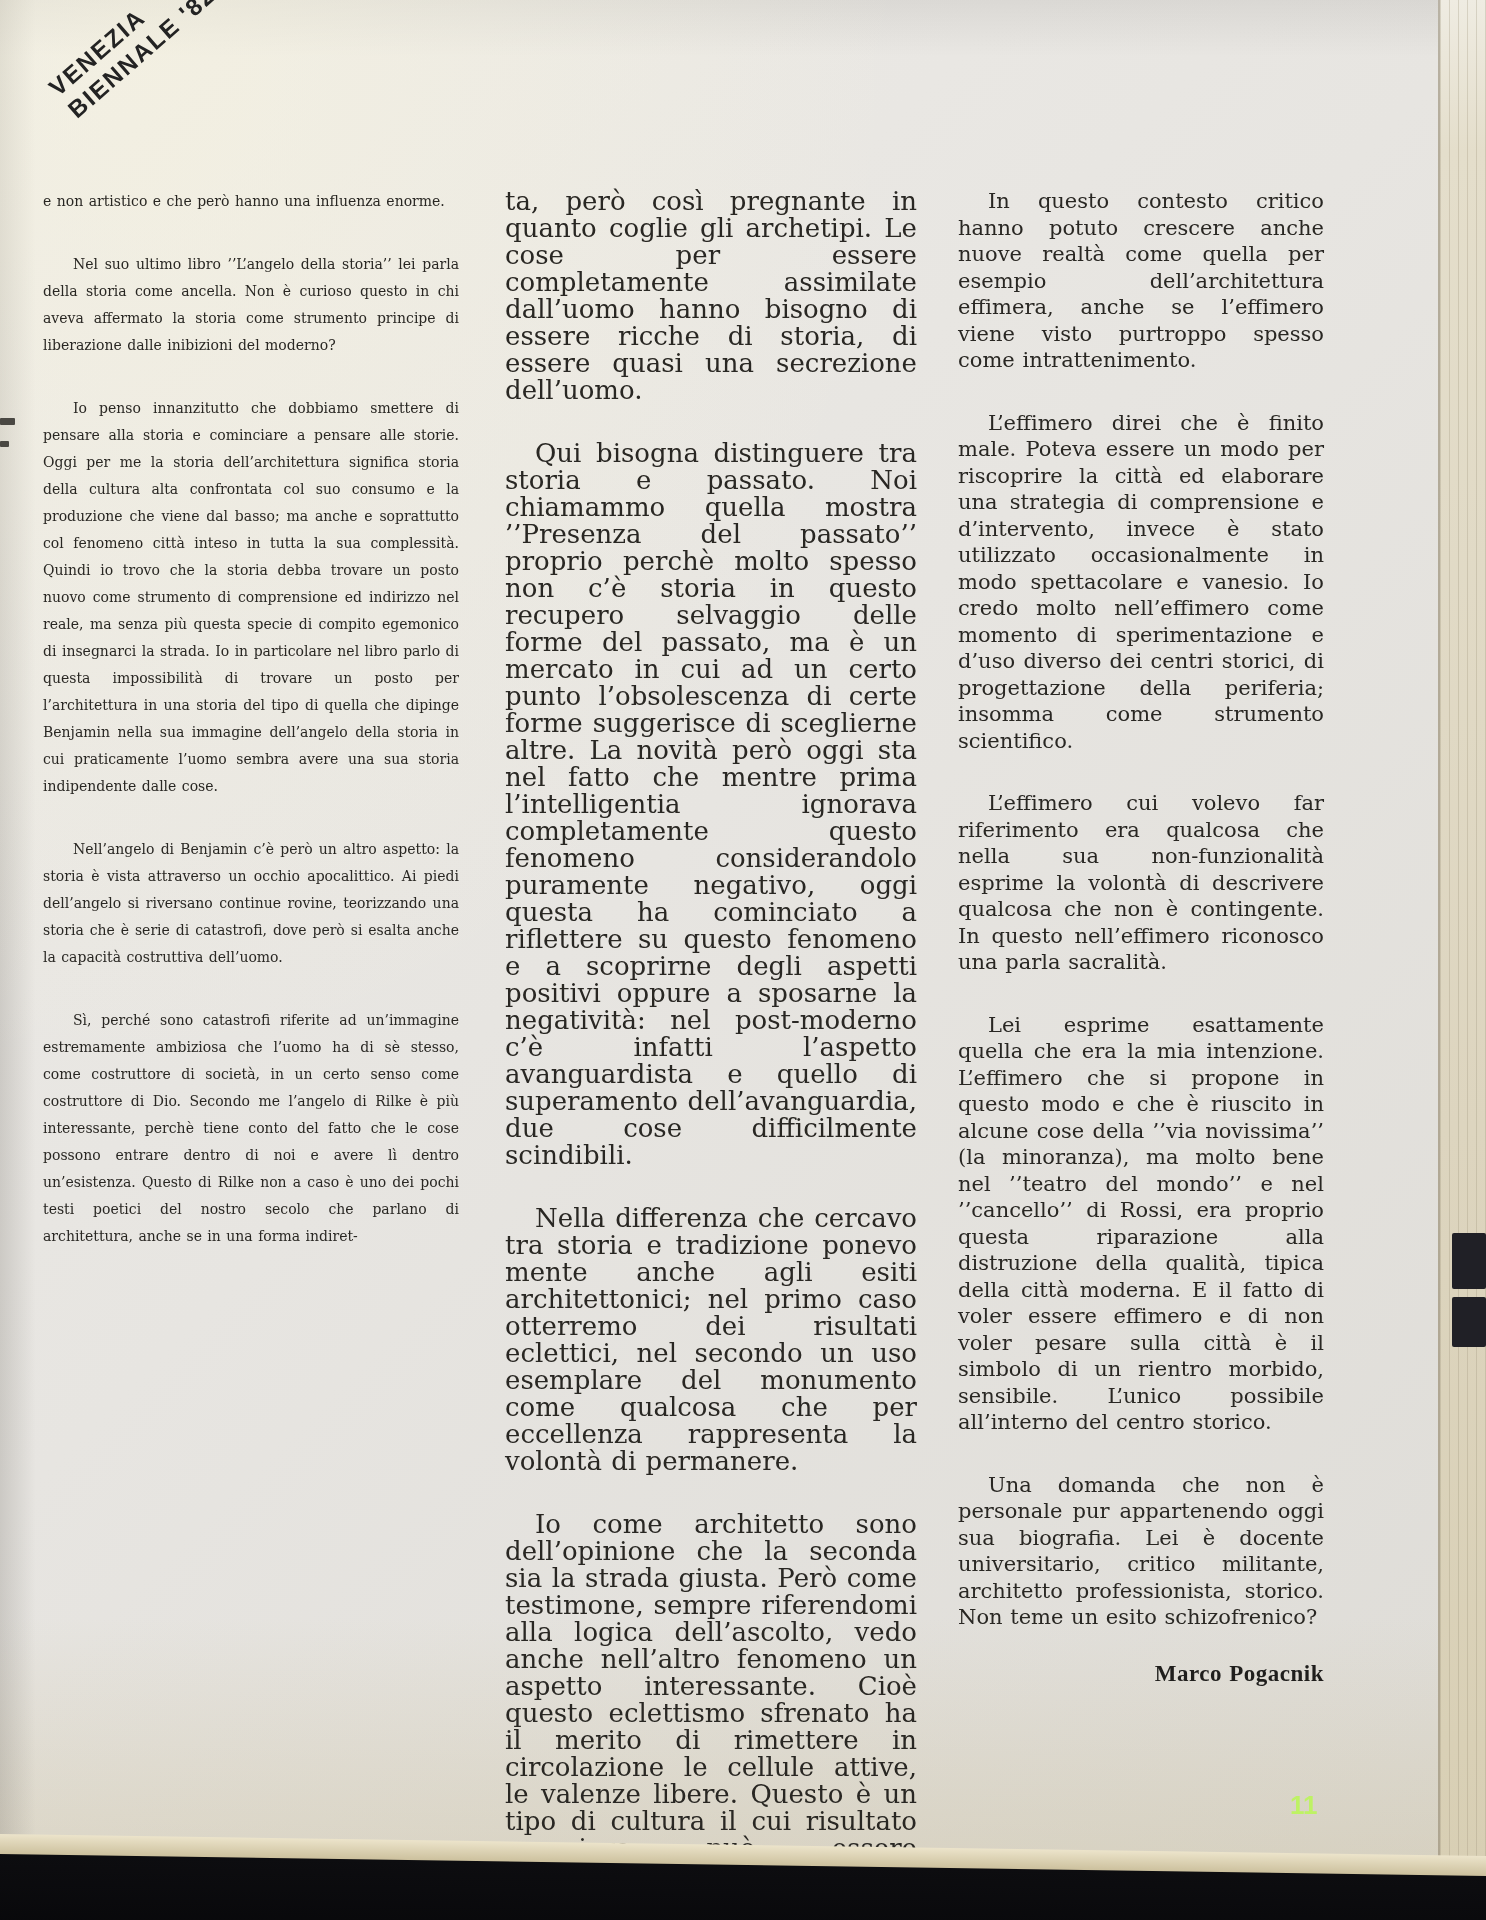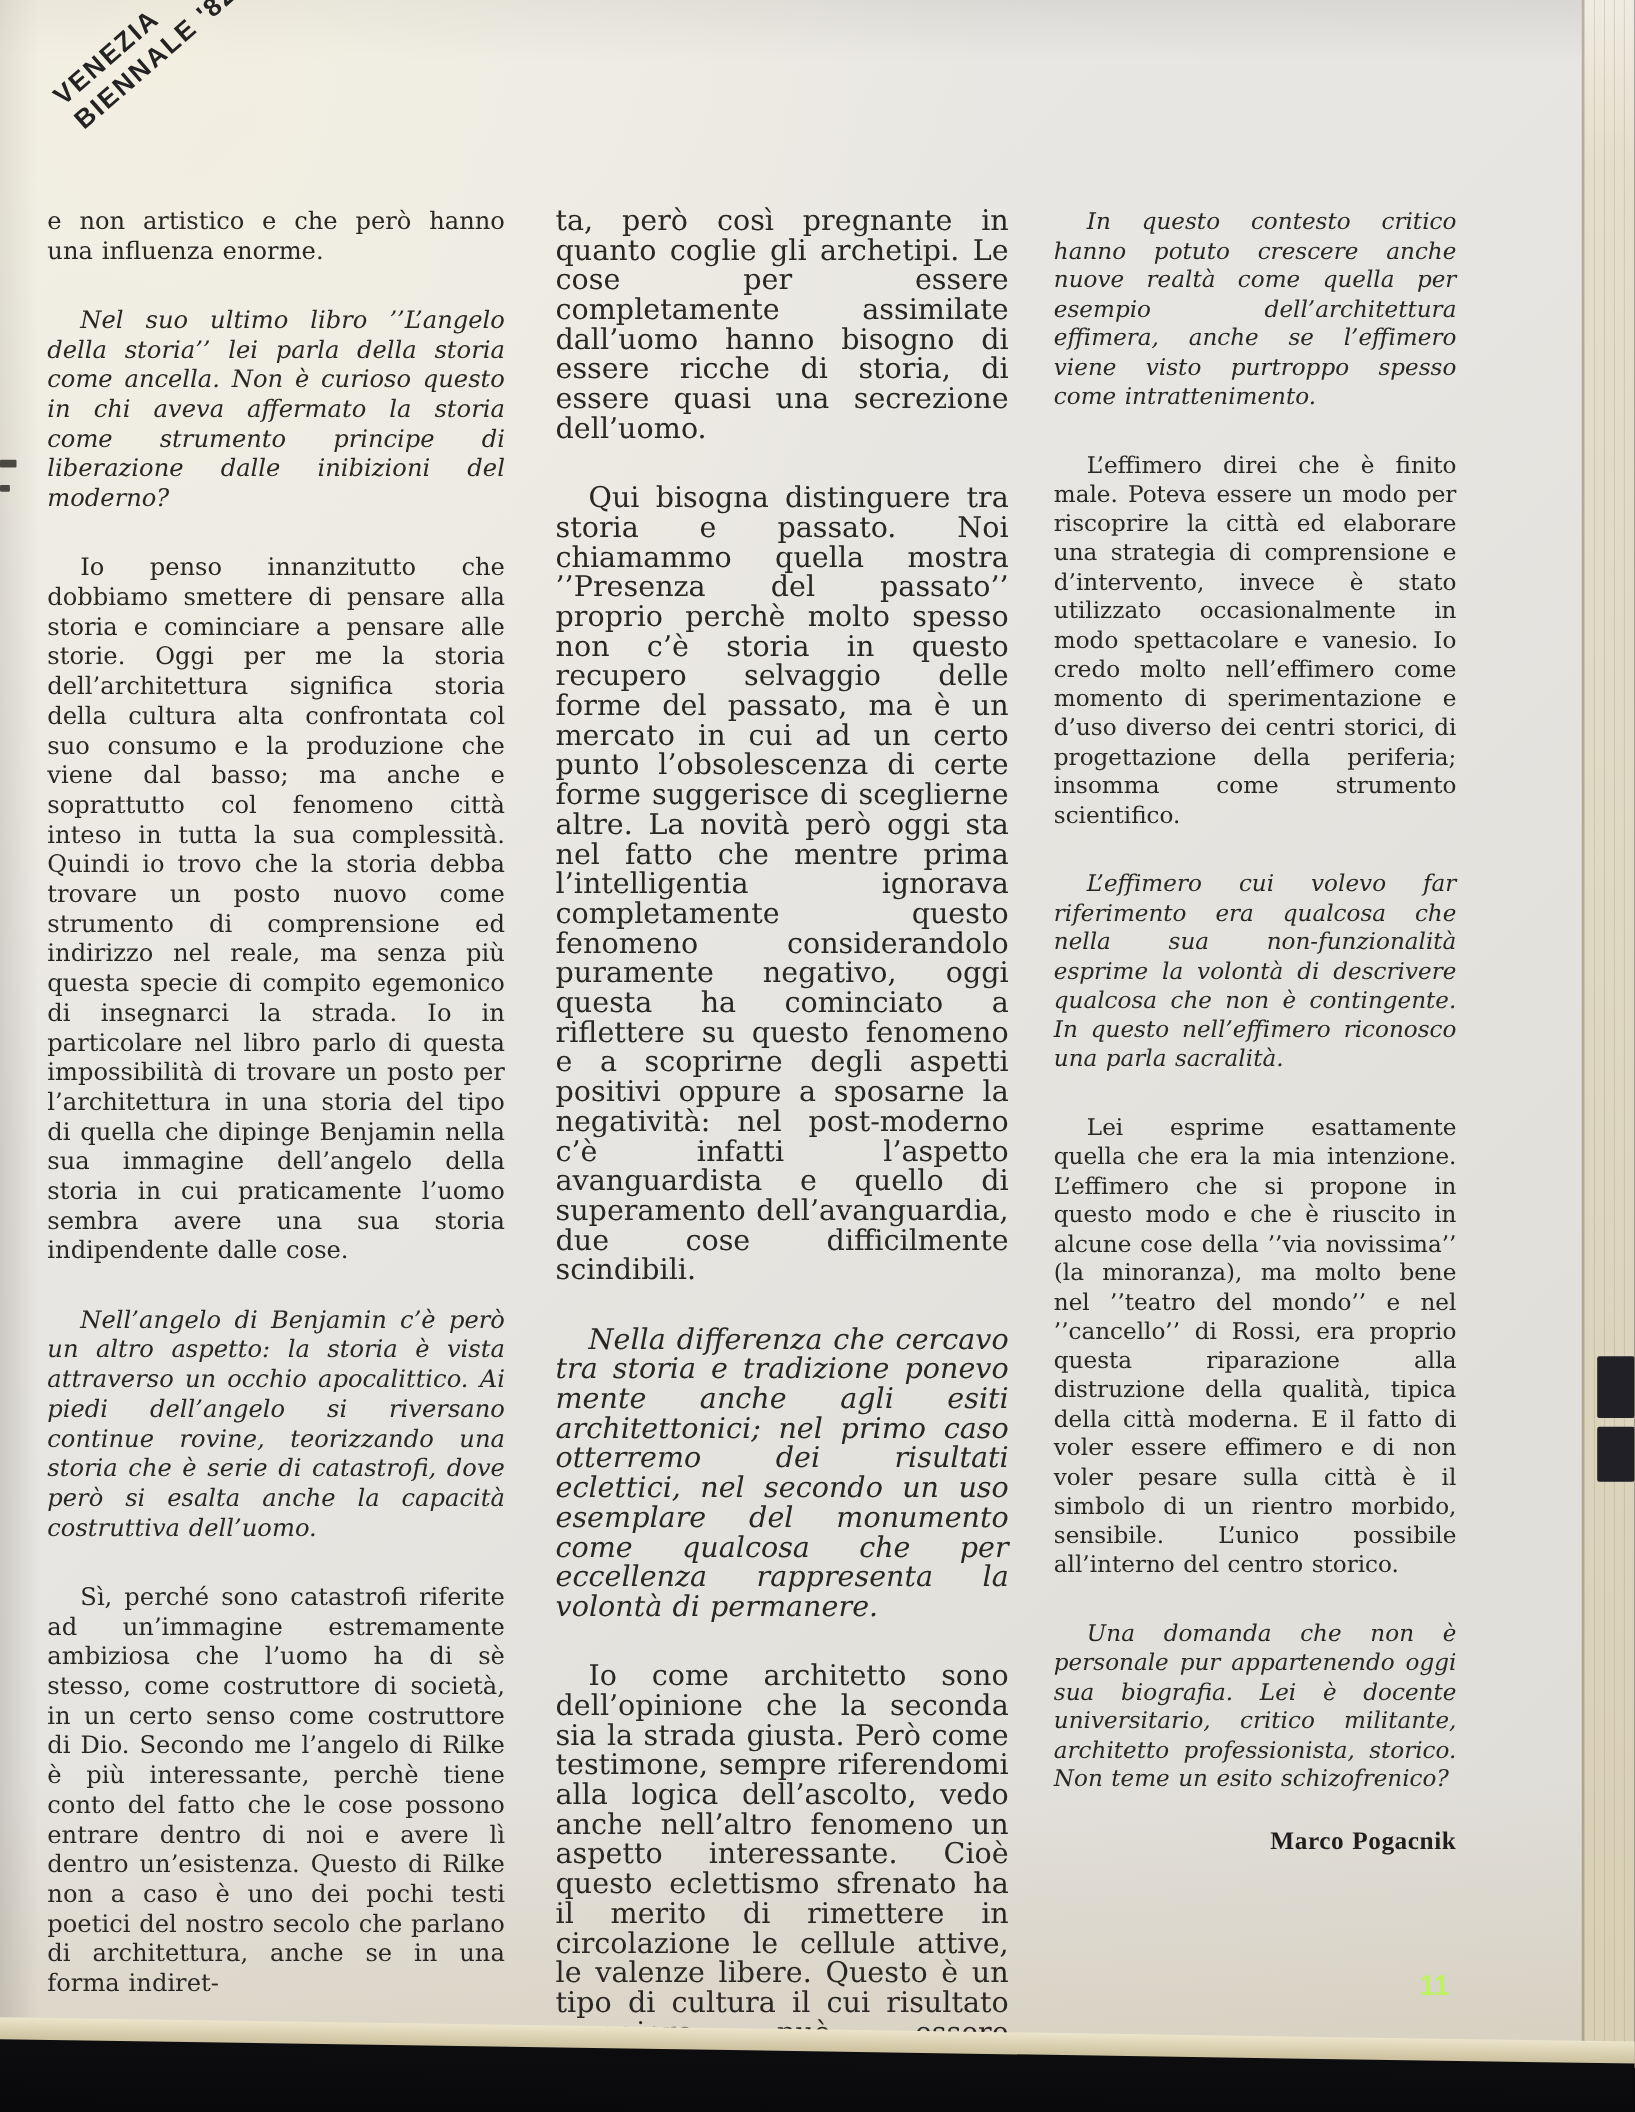--- a/index.html
+++ b/index.html
@@ -21,26 +21,26 @@
     position:absolute;left:43px;top:80px;
     transform:rotate(-41deg);transform-origin:top left;
     font-family:"Liberation Sans",sans-serif;font-weight:bold;
     font-size:24px;line-height:29px;letter-spacing:2px;color:#232323;
     white-space:nowrap;
   }
   .col{
     position:absolute;top:188px;color:#292723;text-align:justify;
     font-family:"DejaVu Serif",serif;word-spacing:1px;
   }
-  .col1{left:43px;width:416px;font-size:22px;line-height:27px;}
+  .col1{left:43px;width:416px;font-size:14px;line-height:27px;}
   .col2{left:505px;width:412px;font-size:26px;line-height:27px;}
   .col3{left:958px;width:366px;font-size:21px;line-height:26.5px;}
   .para{margin:0;text-indent:30px;}
   .para + .para{margin-top:36px;}
-  .para.italic{font-style:italic;}
+  .para.italic{}
   .para.noindent{text-indent:0;}
   .byline{
     margin-top:30px;text-align:right;
     font-family:Liberation Serif, serif;font-weight:bold;
     font-size:23px;letter-spacing:.5px;color:#1f1e1c;font-style:normal;
   }
   .page-number{
     position:absolute;left:1290px;top:1790px;
     font-family:"Liberation Sans",sans-serif;font-weight:bold;
     font-size:26px;color:#bef264;

